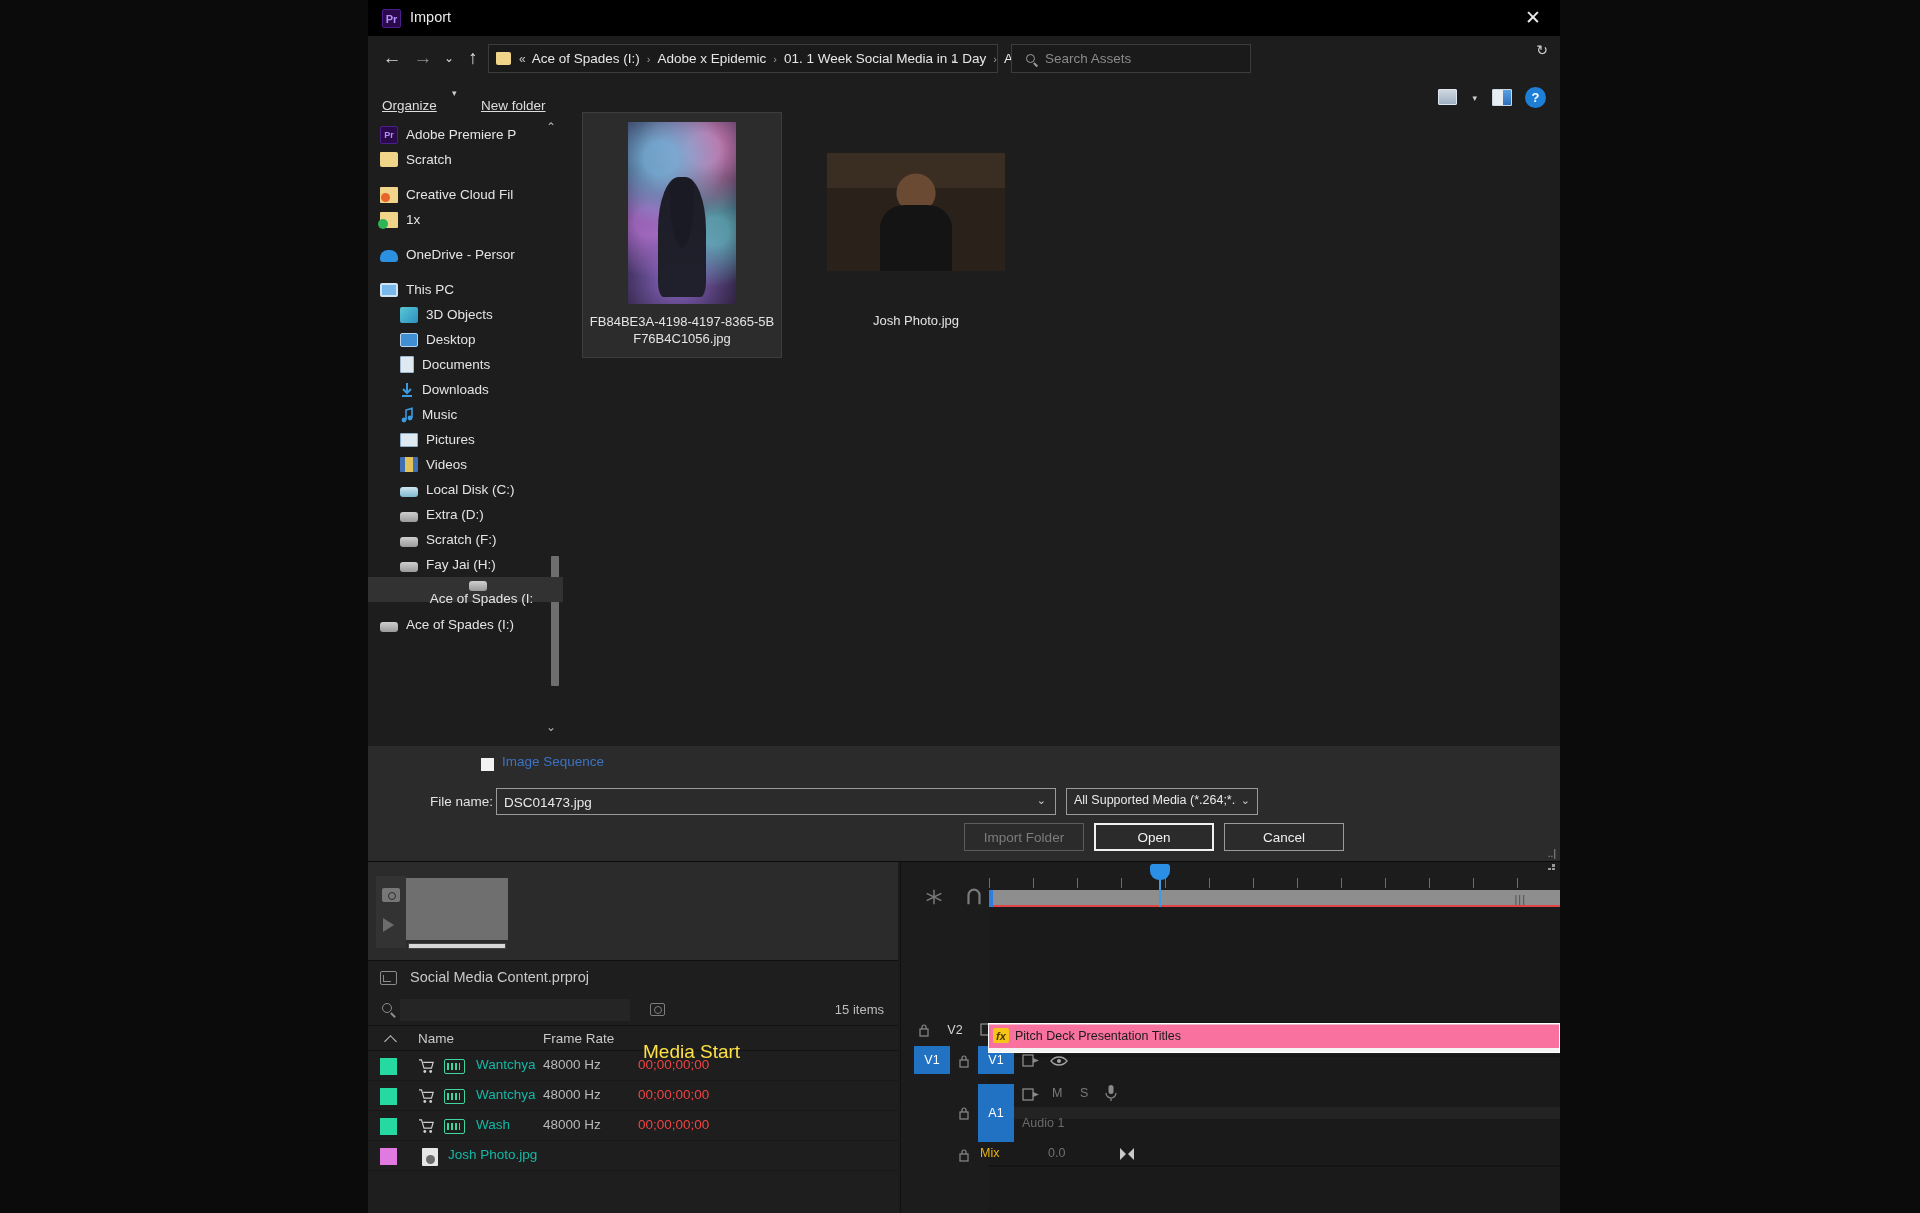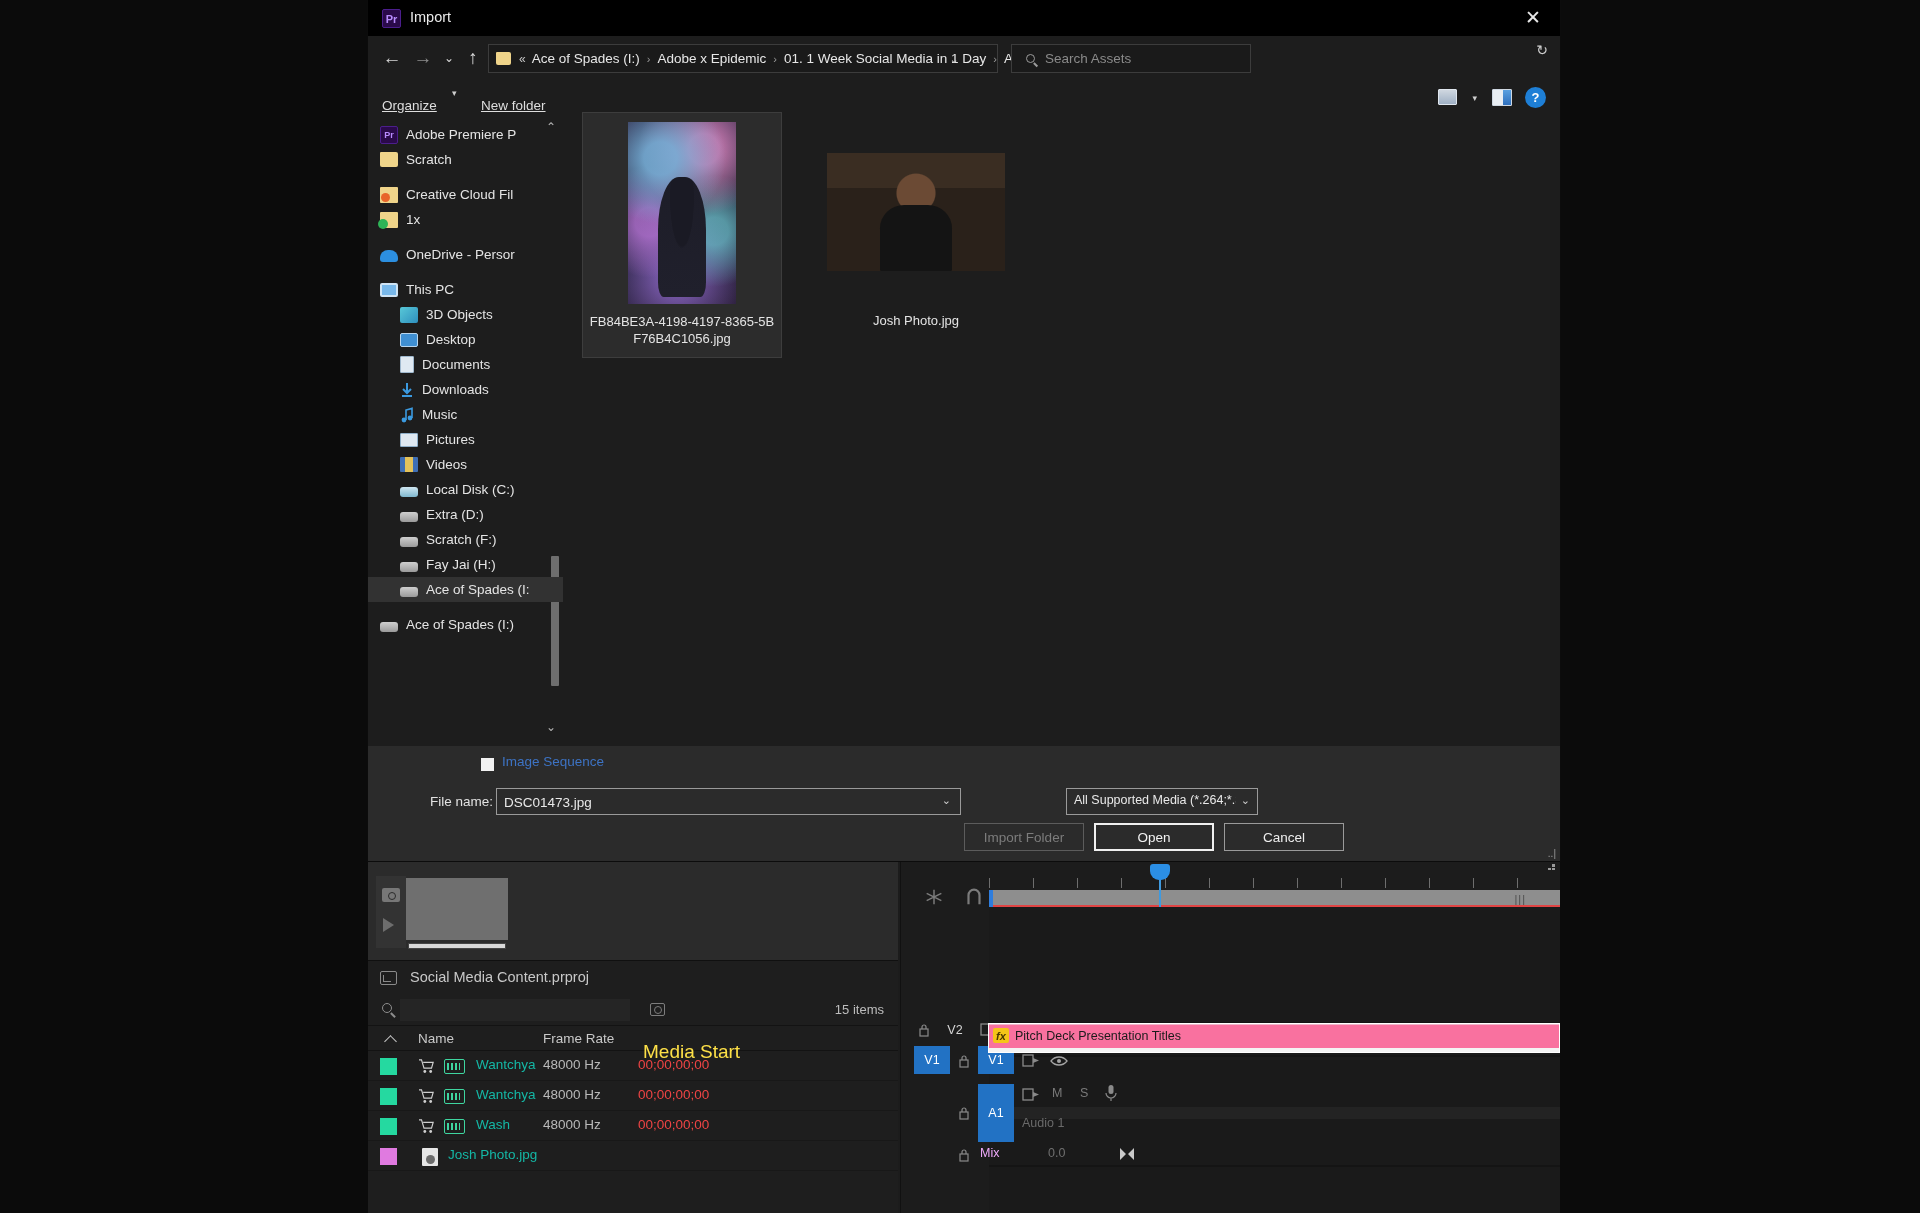--- a/index.html
+++ b/index.html
@@ -317,21 +317,21 @@
     position: absolute; right: 7px; bottom: 12px; font-size: 12px; color: #b2b2b2;
   }
   #nav-scrollbar {
     position: absolute; right: 4px; top: 440px; width: 8px; height: 130px;
     background: #6e6e6e; border-radius: 1px;
   }
   .nav-item {
     position: relative; height: 25px; display: flex; align-items: center;
     padding-left: 12px;
   }
-  .nav-item.selected { background: #323232; }
+  .nav-item.selected { background: #323232; flex-direction: column; }
   .nav-item .ni-icon { width: 18px; height: 18px; margin-right: 8px; flex: none; position: relative; }
   .nav-item .ni-label { font-size: 13.5px; color: #e4e4e4; white-space: nowrap; }
   .nav-item.lvl1 { }
   .nav-item.lvl2 { padding-left: 32px; }
   .nav-gap { height: 10px; }
 
   .ic-pr { background: #2a0a4a; border: 1px solid #4b1e8c; border-radius: 2px;
            color: #b98cff; font-size: 9px; font-weight: bold;
            display:flex; align-items:center; justify-content:center; }
   .ic-folder { background: #efd48a; border-radius: 1px 2px 2px 2px; height: 15px !important; }
@@ -409,21 +409,21 @@
   }
   #imgseq-label {
     position: absolute; left: 134px; top: 8px;
     font-size: 13.5px; color: #3d73c4;
   }
   #filename-label {
     position: absolute; left: 62px; top: 48px;
     font-size: 13.5px; color: #e2e2e2;
   }
   #filename-field {
-    position: absolute; left: 128px; top: 42px; width: 465px; height: 27px;
+    position: absolute; left: 128px; top: 42px; width: 560px; height: 27px;
     background: #2b2b2b; border: 1px solid #9a9a9a; padding-left: 10px;
   }
   #filename-input {
     position: absolute; left: 7px; top: 3px; width: 510px; height: 20px;
     background: transparent; border: none; outline: none;
     color: #e9e9e9; font-size: 13.5px; font-family: inherit;
   }
   #filename-caret { position: absolute; right: 9px; top: 5px; font-size: 11px; color: #cfcfcf; }
   #filetype-field {
     position: absolute; left: 698px; top: 42px; width: 192px; height: 27px;
@@ -651,21 +651,21 @@
         <path d="M2 9a5 5 0 0010 0M7 14v3" stroke="#8a8a8a" stroke-width="1.2" fill="none"></path>
       </svg>
     <div style="position:absolute;left:122px;top:36px;font-size:12.5px;color:#6a6a6a">Audio 1</div>
   </div>
 
   <div style="position:absolute;left:900px;top:1142px;width:200px;height:26px">
     <svg style="position:absolute;left:58px;top:6px;width:12px;height:14px" viewBox="0 0 12 14">
         <rect x="2" y="6" width="8" height="7" fill="none" stroke="#8a8a8a" stroke-width="1.2"></rect>
         <path d="M4 6V4a2 2 0 014 0v2" fill="none" stroke="#8a8a8a" stroke-width="1.2"></path>
       </svg>
-    <div style="position:absolute;left:80px;top:4px;font-size:12.5px;color:#f0abfc">Mix</div>
+    <div style="position:absolute;left:80px;top:4px;font-size:12.5px;color:#eab308">Mix</div>
     <div style="position:absolute;left:148px;top:4px;font-size:12.5px;color:#6f6f6f">0.0</div>
     <svg style="position:absolute;left:218px;top:4px;width:18px;height:16px" viewBox="0 0 18 16">
         <path d="M2 2l6 6-6 6zM16 2l-6 6 6 6z" fill="#c9c9c9"></path>
       </svg>
   </div>
 
   <div id="clip-pitch-deck">
     <div class="clip-body"></div>
     <div id="clip-fx">fx</div>
     <div id="clip-label">Pitch Deck Presentation Titles</div>

